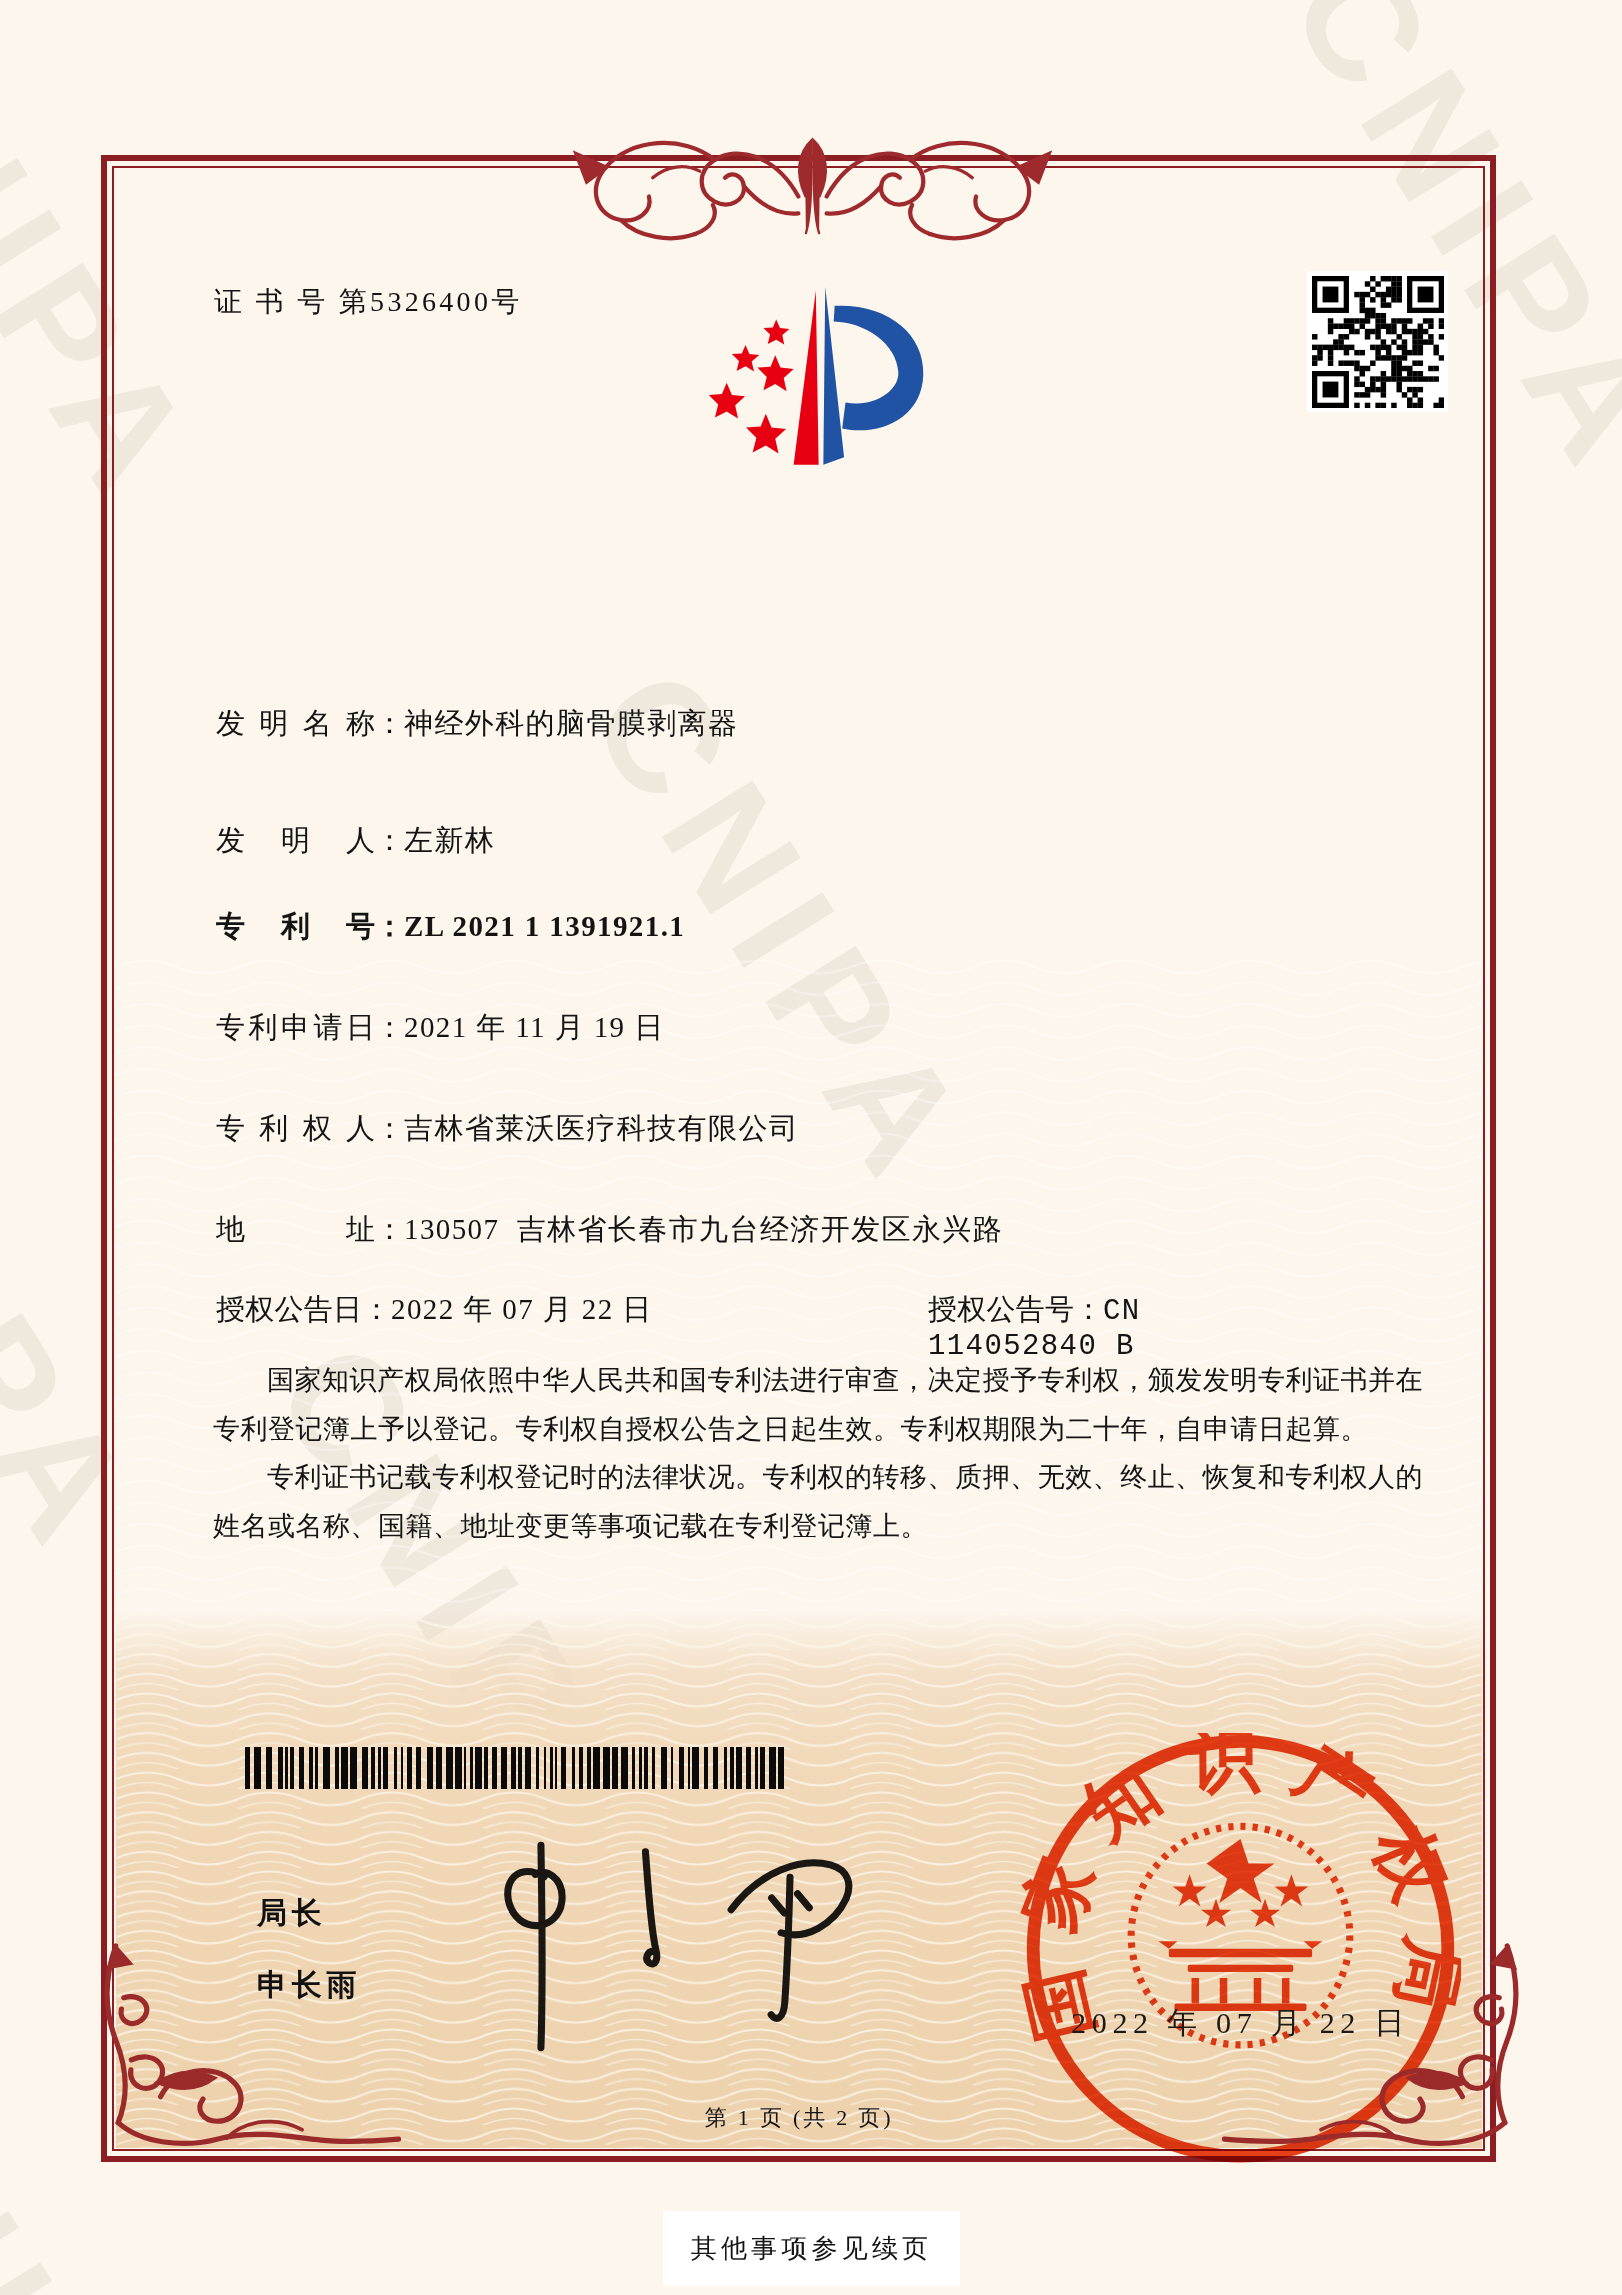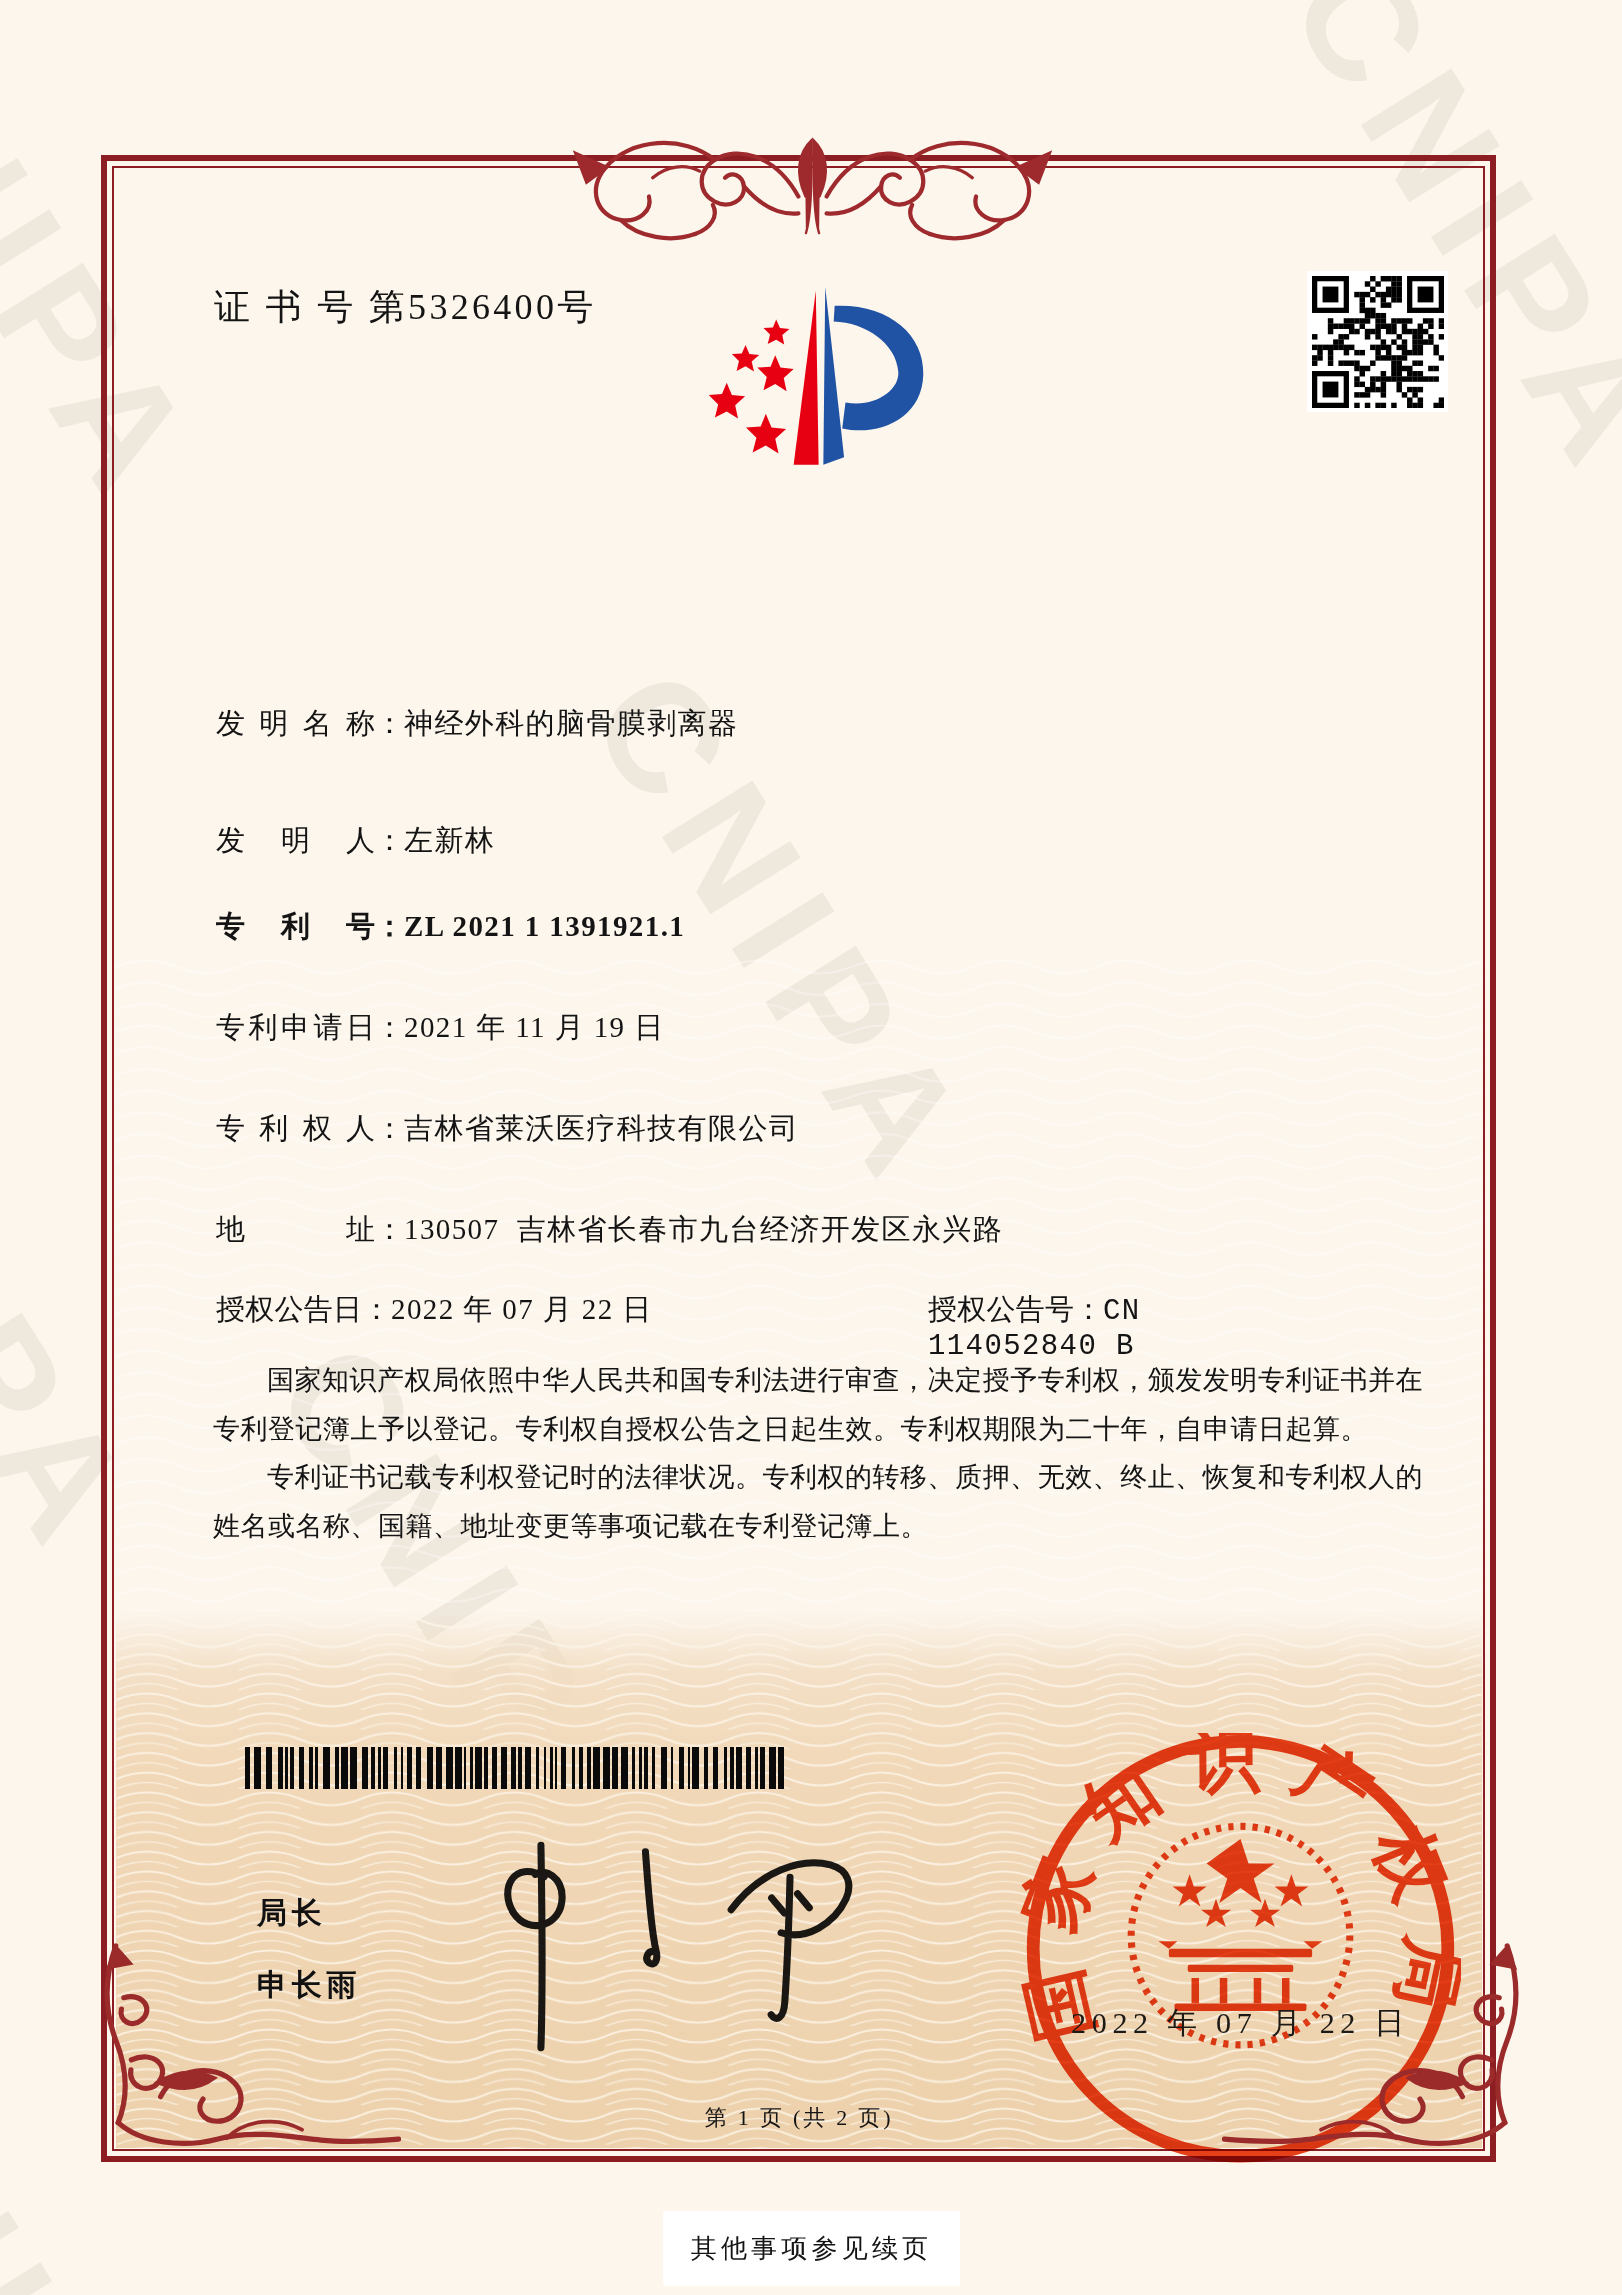--- a/index.html
+++ b/index.html
@@ -29,21 +29,21 @@
   .waves-faint{ position:absolute; left:116px; top:956px; width:1366px; height:655px; opacity:.35; pointer-events:none;}
   .wave-zone{
     position:absolute; left:116px; top:1611px; width:1366px; height:537px;
     background:linear-gradient(180deg, rgba(242,220,192,0) 0px, rgba(242,220,192,.85) 61px, #f1d8b8 155px, #edd1ac 100%);
   }
   .wave-zone > svg.wavebg{ position:absolute; left:0; top:0; width:100%; height:100%; opacity:.8;}
   
   .orn{ position:absolute; pointer-events:none;}
   
   .cert-no{
-    position:absolute; left:214px; top:283px; font-size:36px; letter-spacing:3.3px;
+    position:absolute; left:214px; top:283px; font-size:28px; letter-spacing:3.3px;
   }
   .logo{ position:absolute; left:697px; top:261px; width:264px; height:217px;}
   .qr{ position:absolute; left:1307px; top:271px; width:141px; height:141px; background:#ffffff; padding:4.7px; box-sizing:border-box;}
   .title{
     position:absolute; left:0; right:0; top:494px; text-align:center;
     font-size:80px; font-weight:700; letter-spacing:36px; text-indent:36px;
     color:#0c0c0c;
   }
   
   .fields{ position:absolute; left:216px; top:704px; width:1206px; font-size:29px;}

